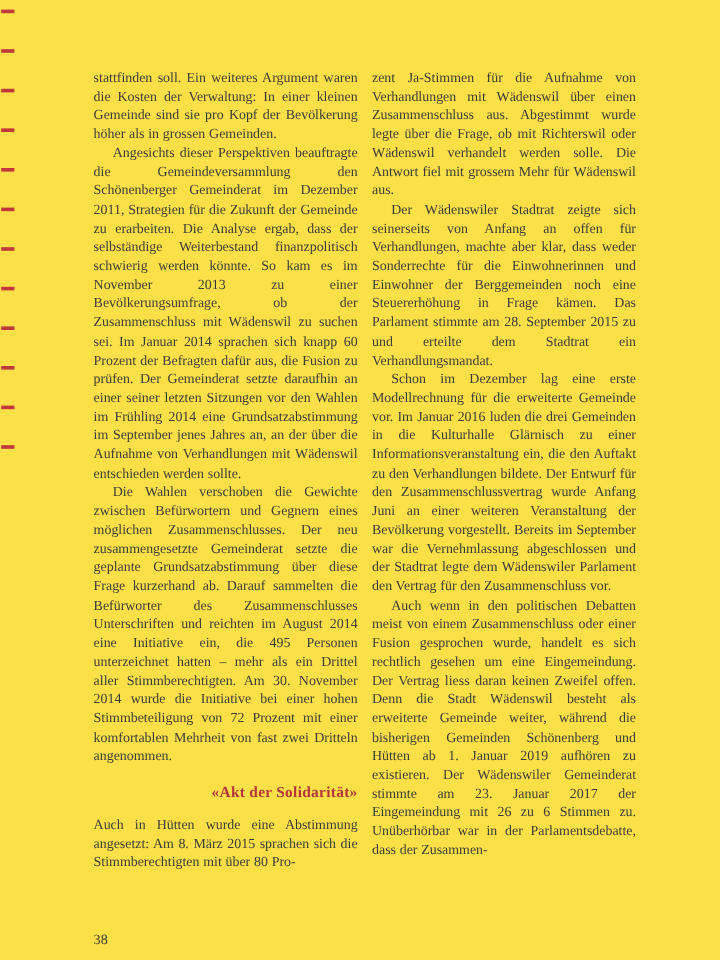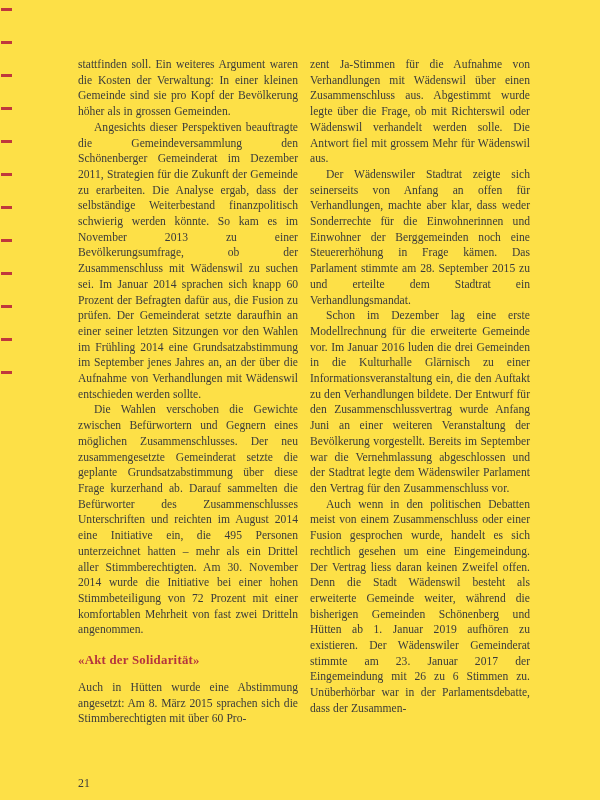--- a/index.html
+++ b/index.html
@@ -41,20 +41,21 @@
   .para.indent {
     text-indent: 16px;
     font-family: Liberation Serif, serif;
   }
   .heading {
     margin: 14px 0 12px 0;
     font-size: 12.8px;
     line-height: 16px;
     font-weight: bold;
     letter-spacing: 0.02em;
+    text-align: right;
   }
   .page-number {
     position: absolute;
     left: 78px;
     top: 776px;
     font-size: 11.8px;
     line-height: 14px;
   }
   .margin-marks {
     position: absolute;
@@ -90,27 +91,27 @@
       <div class="mark" style="top: 371px; background: rgb(192, 56, 60);"></div>
     </div>
 
   <div class="columns">
 
     <div class="col">
       <p class="para" lang="de">stattfinden soll. Ein weiteres Argument waren die Kosten der Verwaltung: In einer kleinen Gemeinde sind sie pro Kopf der Bevölkerung höher als in grossen Gemeinden.</p>
       <p class="para indent" lang="de">Angesichts dieser Perspektiven beauftragte die Gemeindeversammlung den Schönenberger Gemeinderat im Dezember 2011, Strategien für die Zukunft der Gemeinde zu erarbeiten. Die Analyse ergab, dass der selbständige Weiterbestand finanzpolitisch schwierig werden könnte. So kam es im November 2013 zu einer Bevölkerungsumfrage, ob der Zusammenschluss mit Wädenswil zu suchen sei. Im Januar 2014 sprachen sich knapp 60 Prozent der Befragten dafür aus, die Fusion zu prüfen. Der Gemeinderat setzte daraufhin an einer seiner letzten Sitzungen vor den Wahlen im Frühling 2014 eine Grundsatzabstimmung im September jenes Jahres an, an der über die Aufnahme von Verhandlungen mit Wädenswil entschieden werden sollte.</p>
       <p class="para indent" lang="de">Die Wahlen verschoben die Gewichte zwischen Befürwortern und Gegnern eines möglichen Zusammenschlusses. Der neu zusammengesetzte Gemeinderat setzte die geplante Grundsatzabstimmung über diese Frage kurzerhand ab. Darauf sammelten die Befürworter des Zusammenschlusses Unterschriften und reichten im August 2014 eine Initiative ein, die 495 Personen unterzeichnet hatten – mehr als ein Drittel aller Stimmberechtigten. Am 30. November 2014 wurde die Initiative bei einer hohen Stimmbeteiligung von 72 Prozent mit einer komfortablen Mehrheit von fast zwei Dritteln angenommen.</p>
       <h2 class="heading" style="color: rgb(181, 53, 62);">«Akt der Solidarität»</h2>
-      <p class="para" lang="de">Auch in Hütten wurde eine Abstimmung angesetzt: Am 8. März 2015 sprachen sich die Stimmberechtigten mit über 60 Pro-</p>
+      <p class="para" lang="de">Auch in Hütten wurde eine Abstimmung angesetzt: Am 8. März 2015 sprachen sich die Stimmberechtigten mit über 80 Pro-</p>
     </div>
 
     <div class="col">
       <p class="para" lang="de">zent Ja-Stimmen für die Aufnahme von Verhandlungen mit Wädenswil über einen Zusammenschluss aus. Abgestimmt wurde legte über die Frage, ob mit Richterswil oder Wädenswil verhandelt werden solle. Die Antwort fiel mit grossem Mehr für Wädenswil aus.</p>
       <p class="para indent" lang="de">Der Wädenswiler Stadtrat zeigte sich seinerseits von Anfang an offen für Verhandlungen, machte aber klar, dass weder Sonderrechte für die Einwohnerinnen und Einwohner der Berggemeinden noch eine Steuererhöhung in Frage kämen. Das Parlament stimmte am 28. September 2015 zu und erteilte dem Stadtrat ein Verhandlungsmandat.</p>
       <p class="para indent" lang="de">Schon im Dezember lag eine erste Modellrechnung für die erweiterte Gemeinde vor. Im Januar 2016 luden die drei Gemeinden in die Kulturhalle Glärnisch zu einer Informationsveranstaltung ein, die den Auftakt zu den Verhandlungen bildete. Der Entwurf für den Zusammenschlussvertrag wurde Anfang Juni an einer weiteren Veranstaltung der Bevölkerung vorgestellt. Bereits im September war die Vernehmlassung abgeschlossen und der Stadtrat legte dem Wädenswiler Parlament den Vertrag für den Zusammenschluss vor.</p>
       <p class="para indent" lang="de">Auch wenn in den politischen Debatten meist von einem Zusammenschluss oder einer Fusion gesprochen wurde, handelt es sich rechtlich gesehen um eine Eingemeindung. Der Vertrag liess daran keinen Zweifel offen. Denn die Stadt Wädenswil besteht als erweiterte Gemeinde weiter, während die bisherigen Gemeinden Schönenberg und Hütten ab 1. Januar 2019 aufhören zu existieren. Der Wädenswiler Gemeinderat stimmte am 23. Januar 2017 der Eingemeindung mit 26 zu 6 Stimmen zu. Unüberhörbar war in der Parlamentsdebatte, dass der Zusammen-</p>
     </div>
 
   </div>
 
-  <div class="page-number">21</div>
+  <div class="page-number">38</div>
 
 </div>
 
 </body></html>

